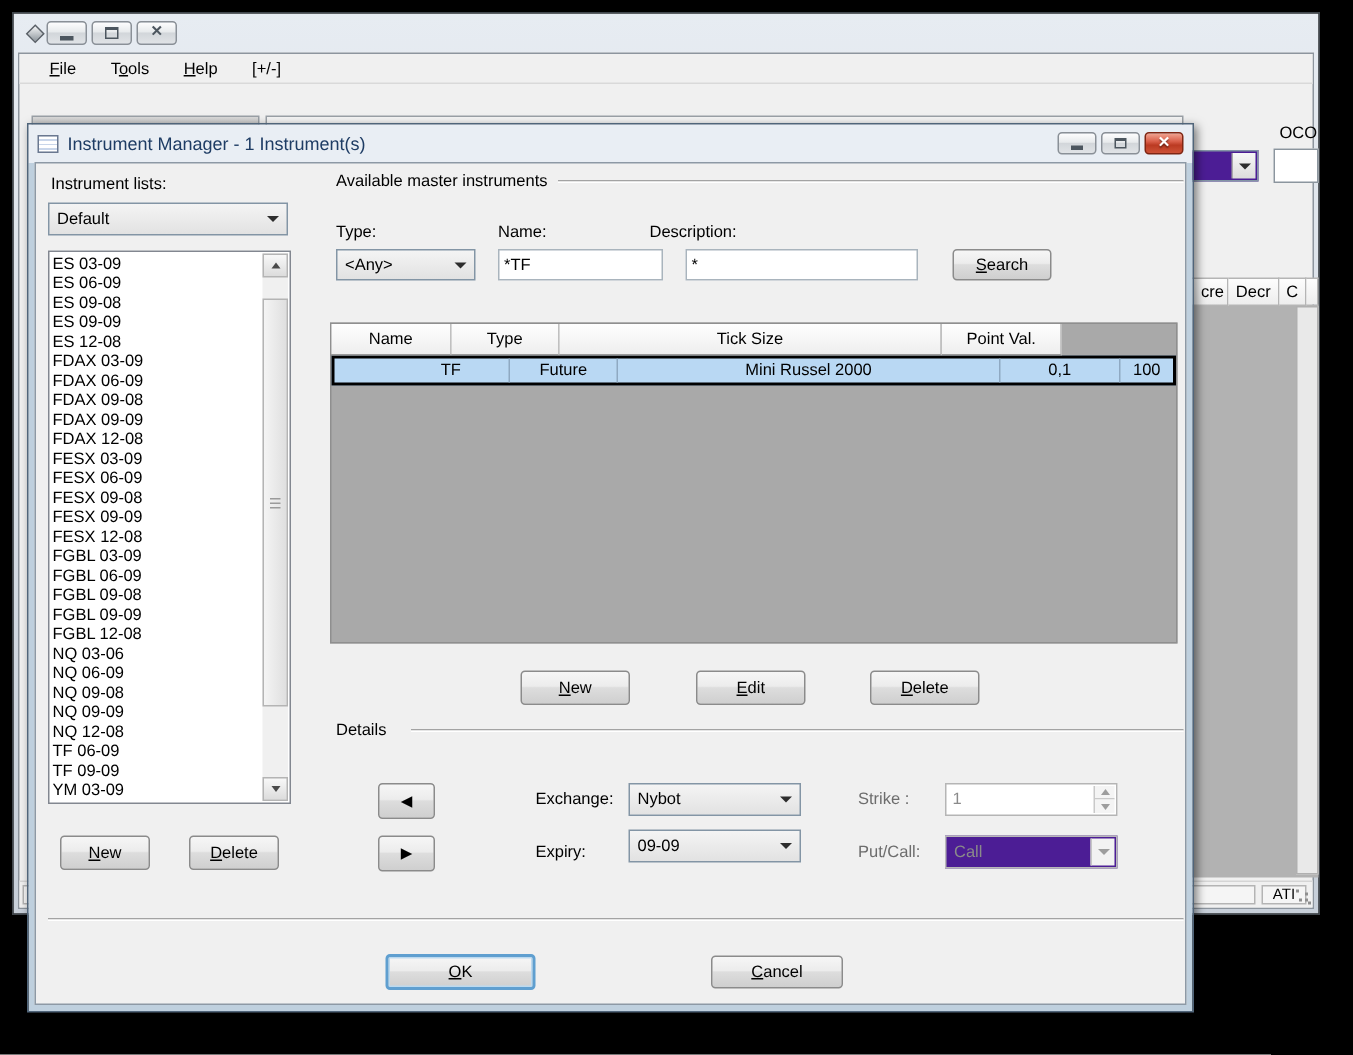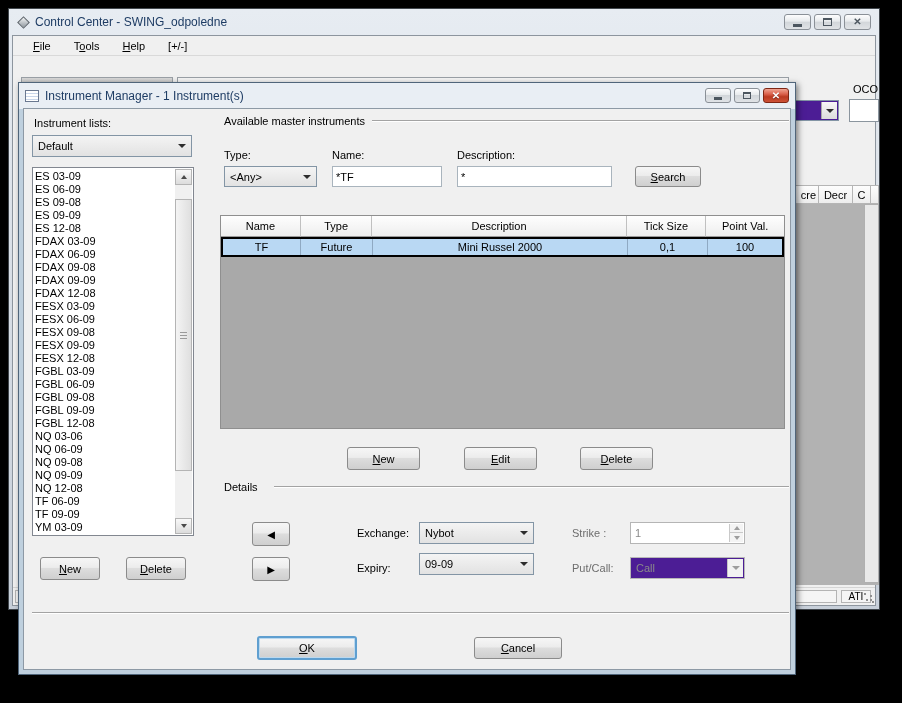--- a/index.html
+++ b/index.html
@@ -160,21 +160,21 @@
   .mtable { position:absolute; left:196px; top:106px; width:565px; height:214px; background:#a9a9a9; border:1px solid #8f8f8f; }
   .mt-headrow { display:flex; height:21px; }
   .mt-hcell {
     background:linear-gradient(#fefefe,#eeeeee);
     border-right:1px solid #c0c0c0; border-bottom:1px solid #9a9a9a;
     display:flex; align-items:center; justify-content:center; white-space:nowrap; overflow:hidden;
   }
   .mt-hcell:nth-of-type(1){width:80px;} .mt-hcell:nth-of-type(2){width:72px;}
   .mt-hcell:nth-of-type(3){width:255px;} .mt-hcell:nth-of-type(4){width:80px;}
   .mt-hcell:nth-of-type(5){width:78px; border-right:none;}
-  .mt-selrow { display:flex; height:20px; background:#b9d8f3; border:2px solid #000; border-left-width:2px; }
+  .mt-selrow { display:flex; height:20px; background:#b9d8f3; border:2px solid #000; border-left-width:2px;padding-left:39px; }
   .mt-cell { display:flex; align-items:center; justify-content:center; border-right:1px solid #8fa9c2; overflow:hidden; white-space:nowrap; }
   .mt-cell:nth-of-type(1){width:78px;} .mt-cell:nth-of-type(2){width:72px;}
   .mt-cell:nth-of-type(3){width:255px;} .mt-cell:nth-of-type(4){width:80px;}
   .mt-cell:nth-of-type(5){flex:1; border-right:none;}
 
   .arrow-btn { font-size:10px; }
   .spinner { position:absolute; background:#fff; border:1px solid #b5b5b5; }
   .spinner .sv { position:absolute; left:4px; top:50%; transform:translateY(-50%); color:#8a8a8a; }
   .spin-col { position:absolute; right:1px; top:1px; bottom:1px; width:14px; border-left:1px solid #c9c9c9; }
   .spin-half { height:50%; background:#f4f4f4; display:flex; align-items:center; justify-content:center; }
@@ -186,21 +186,20 @@
     border:2px solid #5f9fd0;
     box-shadow: inset 0 0 0 1px #bcd9ef;
   }
 </style>
 </head>
 <body>
 
 <div class="main-window">
   <div class="mw-titlebar">
     <span class="diamond"></span>
-    <span class="mw-title">Control Center - SWING_odpoledne</span>
     <span class="winbtn">
         <span class="g-min"></span>
       </span>
     <span class="winbtn">
         <span class="g-max"></span>
       </span>
     <span class="winbtn">
         <span class="g-x">✕</span>
       </span>
   </div>
@@ -311,38 +310,37 @@
     </div>
 
     <div class="btn" style="left:16px; top:448px; width:60px; height:23px;"><u>N</u>ew</div>
     <div class="btn" style="left:102px; top:448px; width:60px; height:23px;"><u>D</u>elete</div>
 
     <span class="lbl" style="left:200px; top:6px;">Available master instruments</span>
     <span class="etched" style="left:348px; top:11px; width:417px;"></span>
 
     <span class="lbl" style="left:200px; top:40px;">Type:</span>
     <span class="lbl" style="left:308px; top:40px;">Name:</span>
-    <span class="lbl" style="left:433px; top:40px;">Description:</span>
+    <span class="lbl" style="left:409px; top:40px;">Description:</span>
 
     <div class="combo" style="left:200px; top:57px; width:93px; height:21px; background:linear-gradient(#f4f4f4,#e2e2e2);">
       <span class="cv">&lt;Any&gt;</span>
       <span class="cbtn" style="background:none; border-left:none;">
           <span class="tri-down"></span>
         </span>
     </div>
     <input class="tfield" style="left: 308px; top: 57px; width: 110px; height: 21px;" value="*TF">
     <input class="tfield" style="left: 433px; top: 57px; width: 155px; height: 21px;" value="*">
     <div class="btn" style="left:611px; top:57px; width:66px; height:21px;"><u>S</u>earch</div>
 
     <div class="mtable">
       <div class="mt-headrow">
 
       <div class="mt-hcell">Name</div>
           <div class="mt-hcell">Type</div>
-          <div class="mt-hcell">Description</div>
           <div class="mt-hcell">Tick Size</div>
           <div class="mt-hcell">Point Val.</div>
         </div>
       <div class="mt-selrow">
 
       <div class="mt-cell">TF</div>
           <div class="mt-cell">Future</div>
           <div class="mt-cell">Mini Russel 2000</div>
           <div class="mt-cell">0,1</div>
           <div class="mt-cell">100</div>

